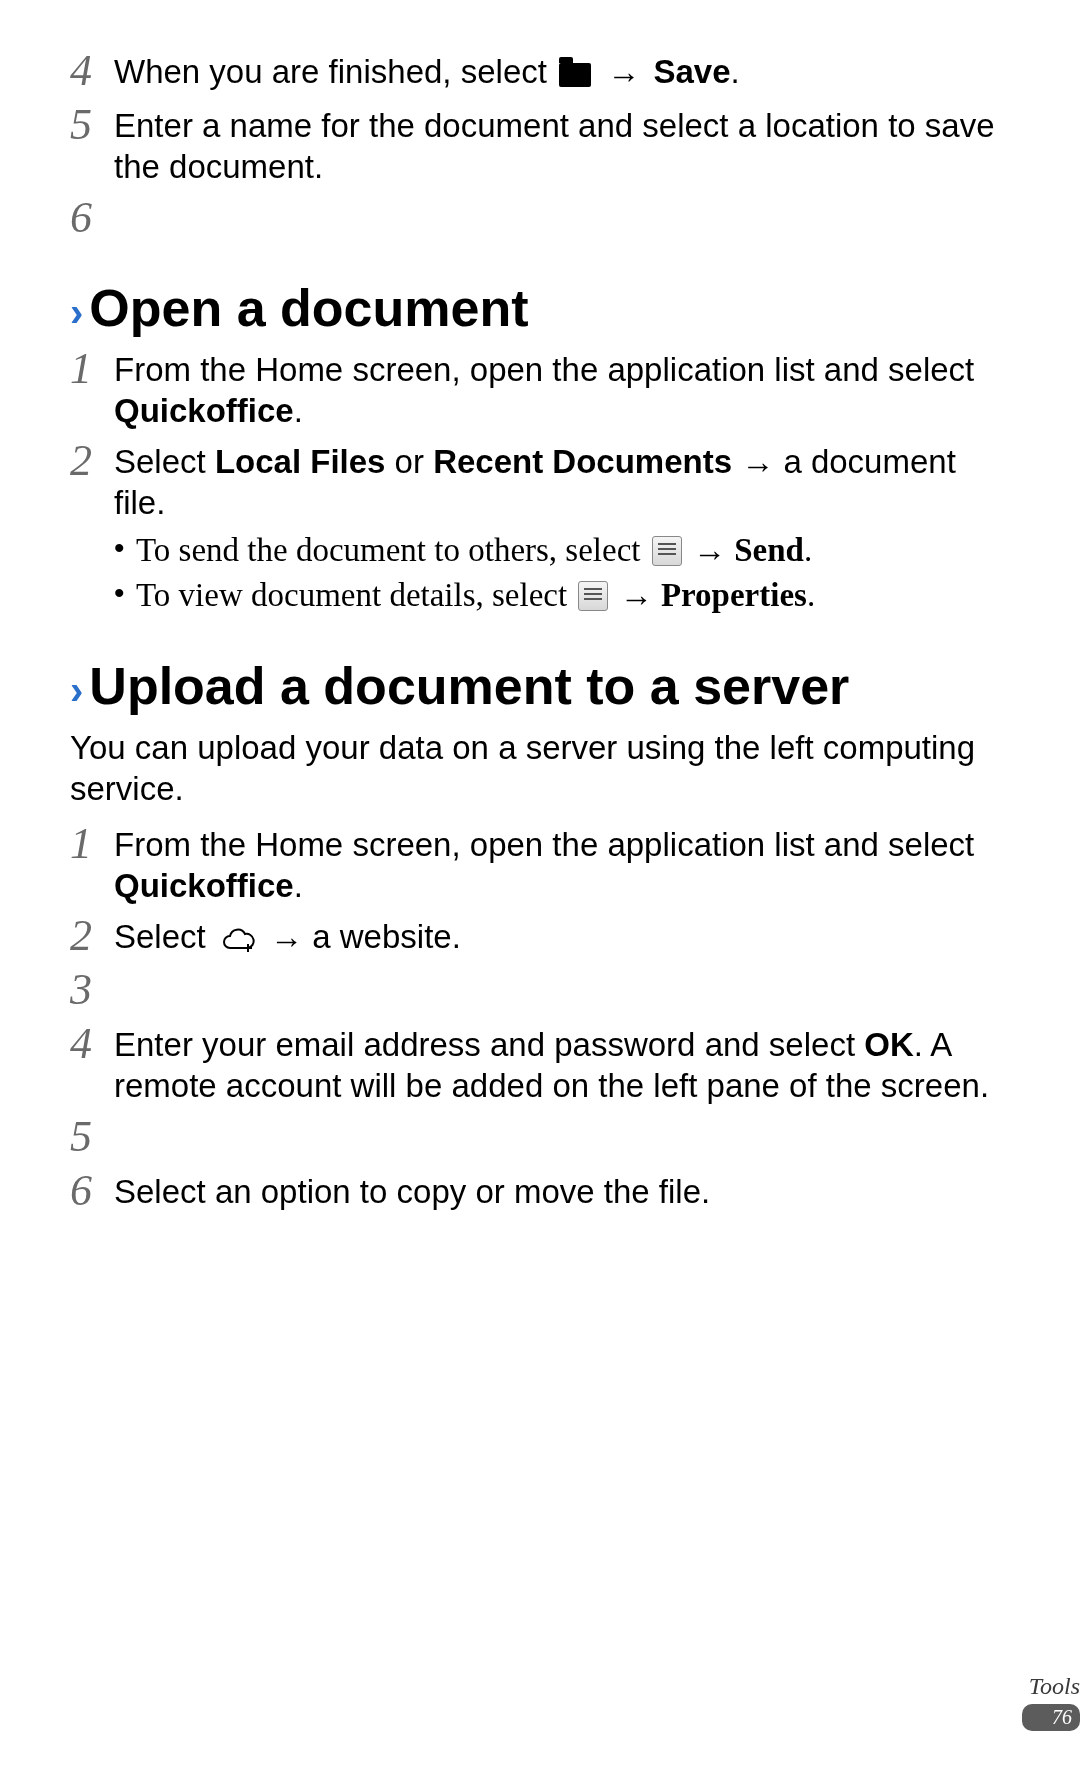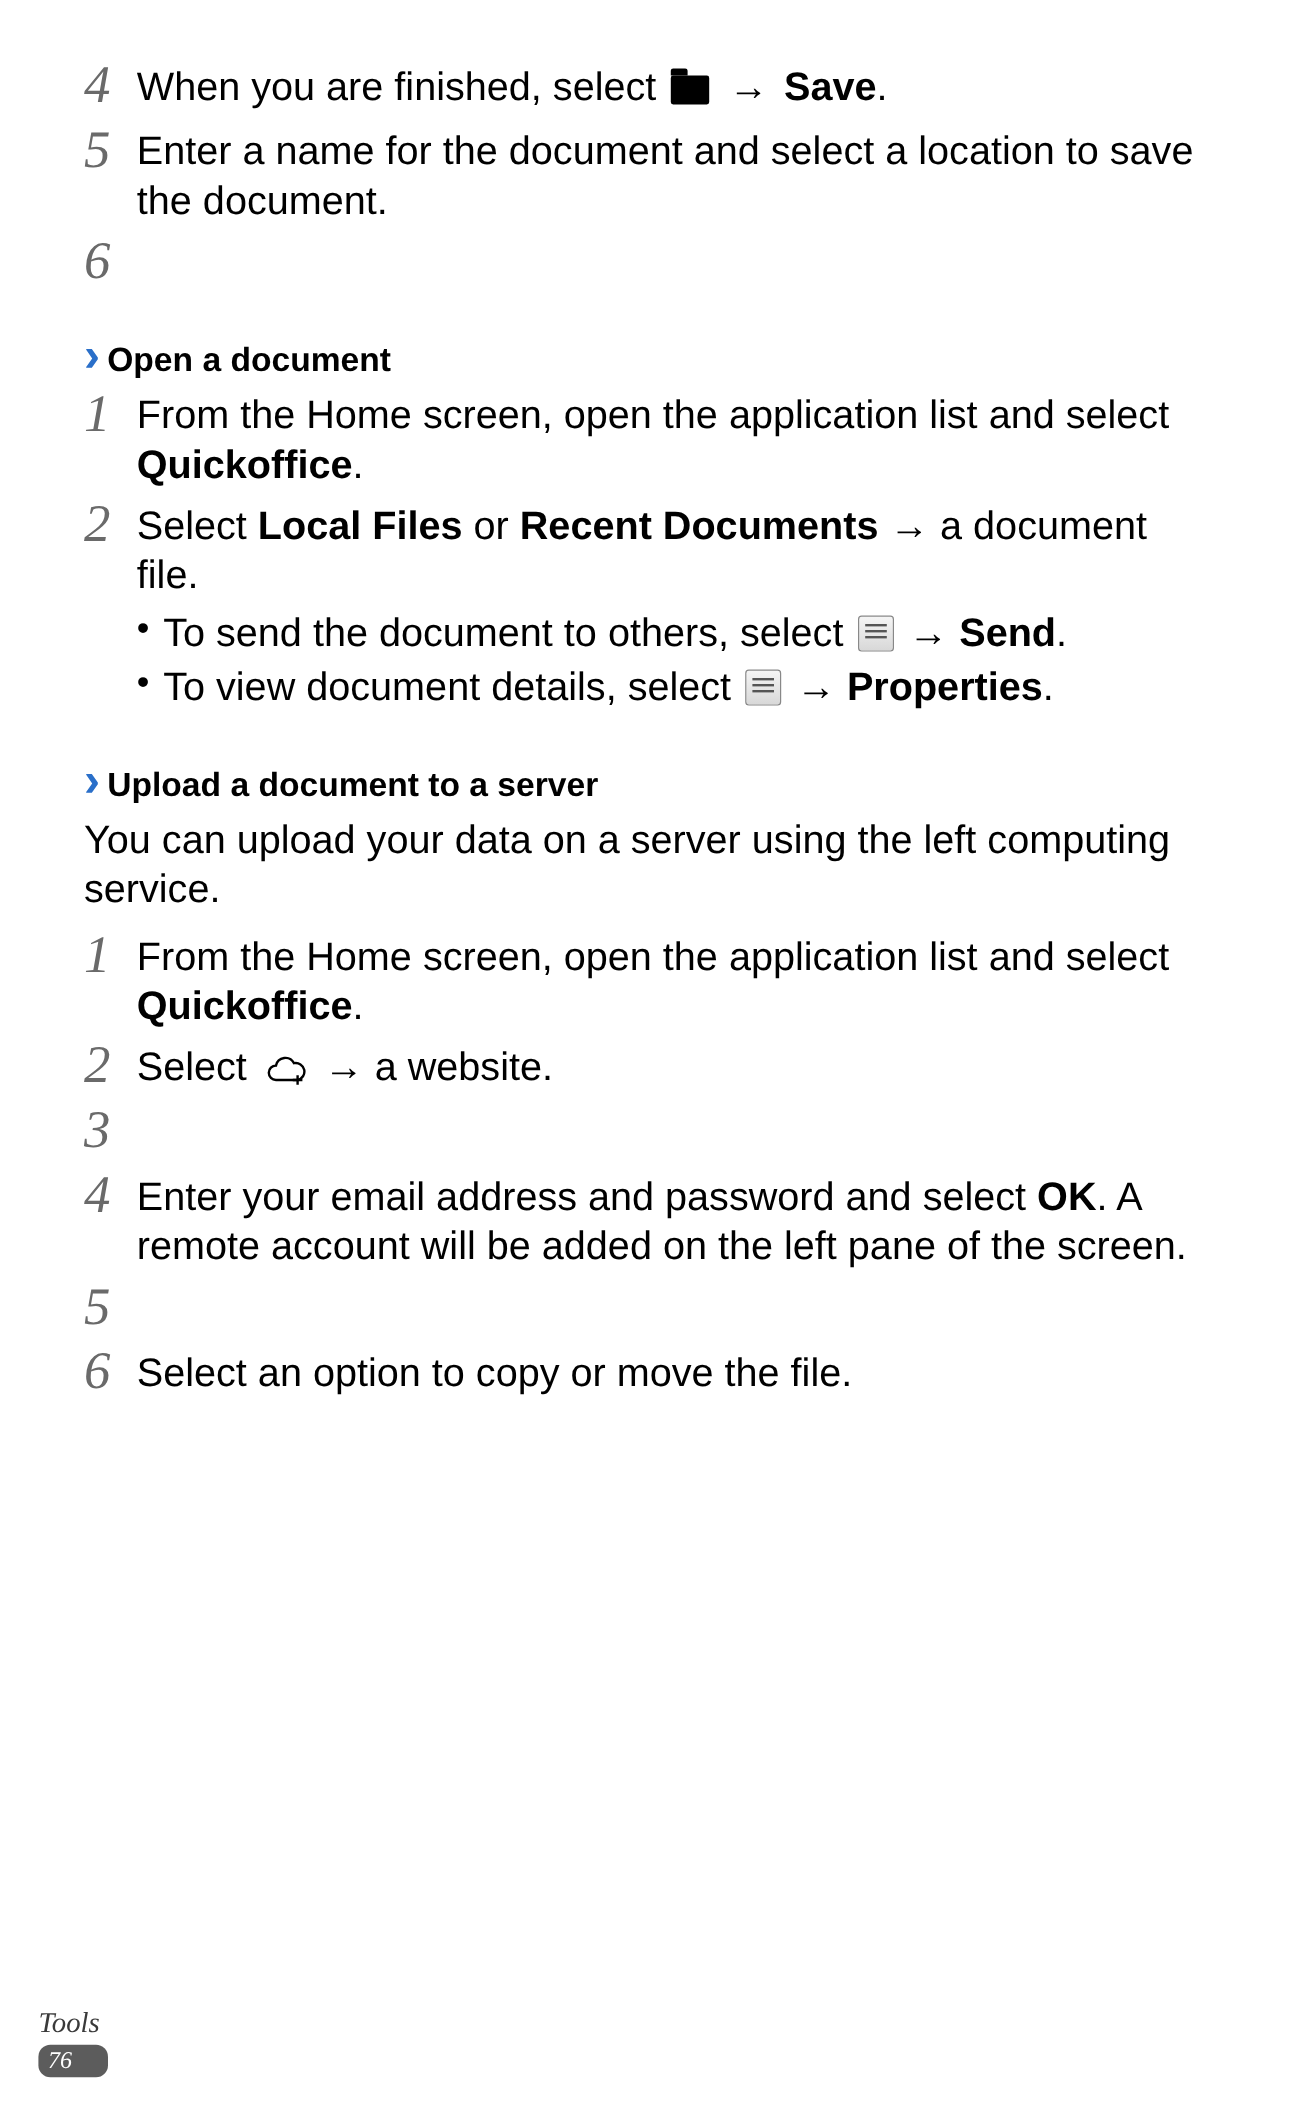--- a/index.html
+++ b/index.html
@@ -49,21 +49,21 @@
   }
   .chev {
     color: #2a6fc9;
     font-weight: bold;
     font-size: 40px;
     margin-right: 6px;
     line-height: 1;
   }
   .heading-text {
     font-weight: bold;
-    font-size: 28px;
+    font-size: 52px;
   }
   .bold { font-weight: bold; }
   .icon {
     display: inline-block;
     vertical-align: -3px;
     background: #000;
     width: 30px;
     height: 24px;
     margin: 0 3px;
   }
@@ -127,26 +127,26 @@
   .bullet {
     display:flex;
     margin: 4px 0;
   }
   .bullet .dot {
     width: 22px;
     flex: 0 0 22px;
     font-size: 30px;
     line-height: 1.2;
   }
-  .bullet .btext { flex:1; }
+  .bullet .btext { flex:1;font-family:Liberation Serif, serif; }
   .footer {
     position: absolute;
     bottom: 40px;
     left: 0; right: 0;
-    text-align: left;
+    text-align: right;
     margin-left: 32px;
   }
   .footer-label {
     font-style: italic;
     font-family: Georgia, "Times New Roman", serif;
     font-size: 24px;
     color: #3a3a3a;
     margin-bottom: 4px;
   }
   .page-num {

